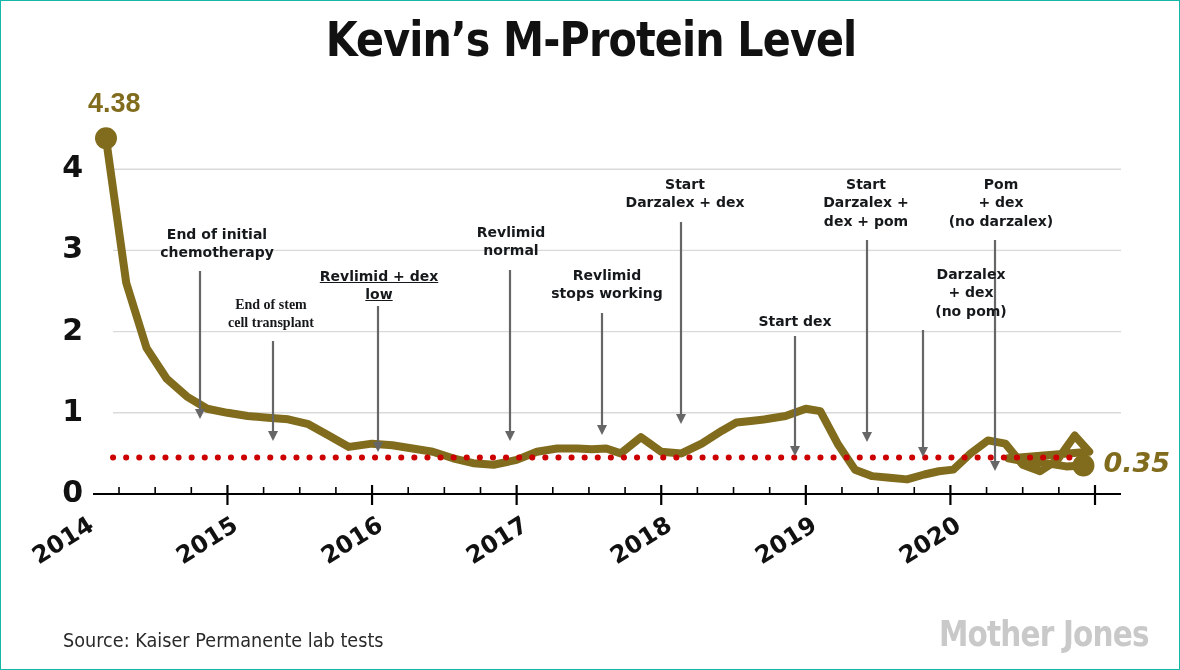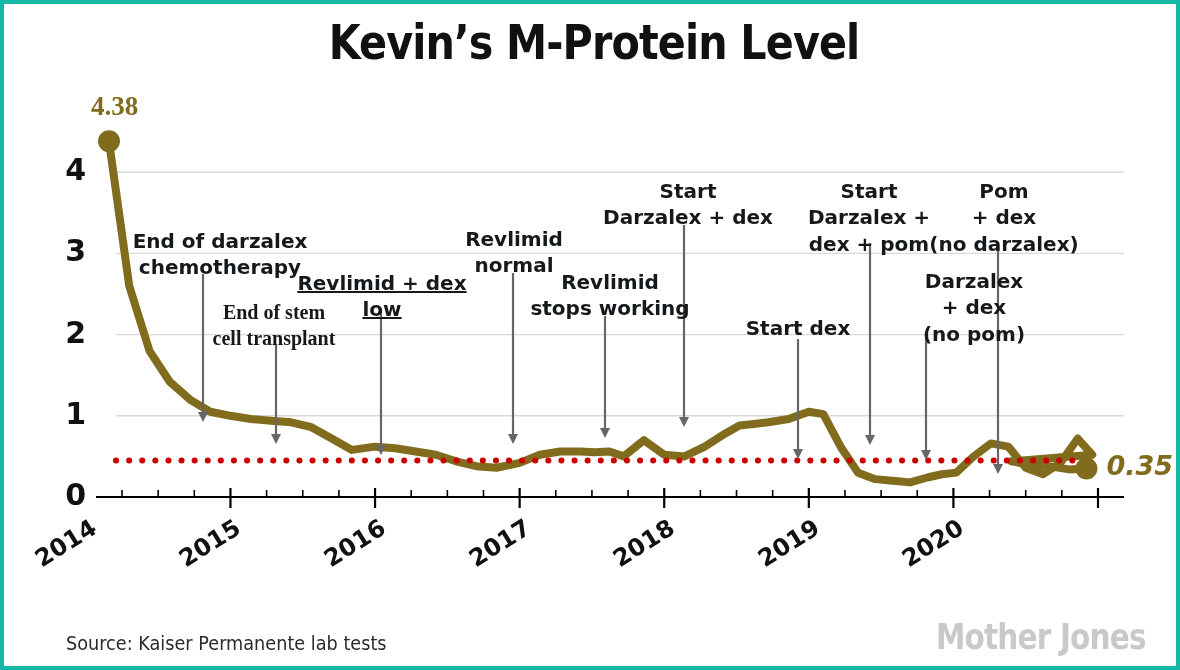--- a/index.html
+++ b/index.html
@@ -8,21 +8,21 @@
     background: #ffffff;
   }
   body {
     font-family: "Liberation Sans", sans-serif;
   }
   #page {
     position: relative;
     width: 1180px;
     height: 670px;
     background: #ffffff;
-    border: 4px solid #14b8a6;
+    border: 1px solid #14b8a6;
     box-sizing: border-box;
     overflow: hidden;
   }
   #chart-title {
     position: absolute;
     left: 0;
     top: 10px;
     width: 1180px;
     text-align: center;
     font-family: "DejaVu Sans", sans-serif;
@@ -56,38 +56,38 @@
     font-size: 24px;
     color: #111111;
     transform: rotate(-32deg);
     transform-origin: left top;
     white-space: nowrap;
   }
   .annot {
     position: absolute;
     font-family: "DejaVu Sans", sans-serif;
     font-weight: bold;
-    font-size: 20px;
+    font-size: 14px;
     line-height: 1.32;
     color: #16191c;
     text-align: center;
     white-space: pre;
     transform: translateX(-50%);
   }
   .endlabel {
     position: absolute;
     font-family: "DejaVu Sans", sans-serif;
     font-weight: bold;
     font-size: 27px;
     color: #806c1c;
     white-space: nowrap;
   }
   #startlabel {
     position: absolute;
-    font-family: Liberation Serif, serif;
+    font-family: Liberation Sans, sans-serif;
     font-weight: bold;
     font-size: 27px;
     color: #806c1c;
     white-space: nowrap;
   }
   #source {
     position: absolute;
     left: 62px;
     top: 628px;
     font-family: "DejaVu Sans", sans-serif;
@@ -200,21 +200,21 @@
   <div id="xlabels">
       <div class="xlabel" style="left: 25.8655px; top: 545px;">2014</div>
       <div class="xlabel" style="left: 170.456px; top: 545px;">2015</div>
       <div class="xlabel" style="left: 315.047px; top: 545px;">2016</div>
       <div class="xlabel" style="left: 459.637px; top: 545px;">2017</div>
       <div class="xlabel" style="left: 604.228px; top: 545px;">2018</div>
       <div class="xlabel" style="left: 748.819px; top: 545px;">2019</div>
       <div class="xlabel" style="left: 893.409px; top: 545px;">2020</div>
     </div>
   <div id="annotations">
-      <div class="annot" style="left: 216px; top: 224px;">End of darzalex
+      <div class="annot" style="left: 216px; top: 224px;">End of initial
 chemotherapy</div>
       <div class="annot" style="left: 270px; top: 295px; font-family: Liberation Serif, serif;">End of stem
 cell transplant</div>
       <div class="annot" style="left: 378px; top: 266px; text-decoration: underline;">Revlimid + dex
 low</div>
       <div class="annot" style="left: 510px; top: 222px;">Revlimid
 normal</div>
       <div class="annot" style="left: 606px; top: 265px;">Revlimid
 stops working</div>
       <div class="annot" style="left: 684px; top: 174px;">Start

